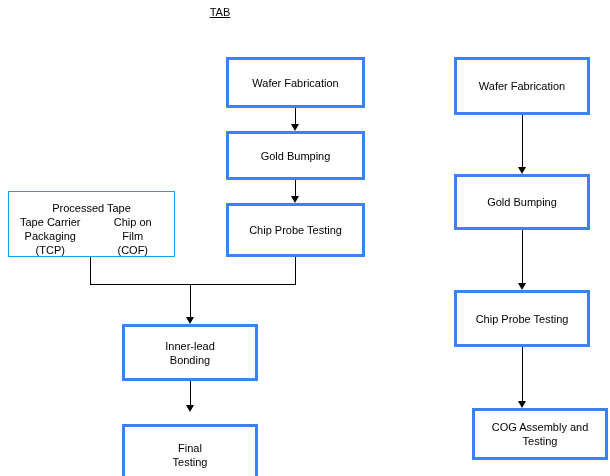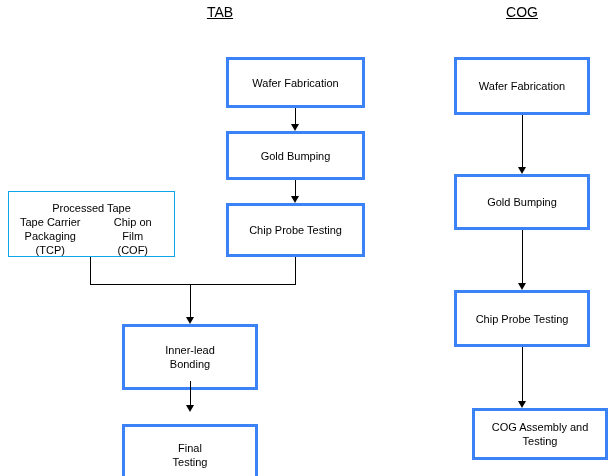--- a/index.html
+++ b/index.html
@@ -14,21 +14,21 @@
   }
   #canvas {
     position: relative;
     width: 610px;
     height: 476px;
     background: #ffffff;
     overflow: hidden;
   }
   .col-title {
     position: absolute;
-    font-size: 14px;
+    font-size: 11px;
     line-height: 13px;
     text-align: center;
     text-decoration: underline;
     color: #000000;
     white-space: nowrap;
   }
   .node {
     position: absolute;
     box-sizing: border-box;
     border: 3px solid #3b82f6;
@@ -92,21 +92,20 @@
     border-top: 7px solid #000000;
   }
 </style>
 </head>
 <body>
 
 <div id="canvas">
 
   <div class="col-title" style="left:160px; top:6px; width:120px;">TAB</div>
 
-  <div class="col-title" style="left:462px; top:6px; width:120px;">COG</div>
 
   <div class="node" style="left:226px; top:57px; width:139px; height:51px;">
     <span class="label">Wafer Fabrication</span>
   </div>
 
   <div class="node" style="left:226px; top:131px; width:139px; height:49px;">
     <span class="label">Gold Bumping</span>
   </div>
 
   <div class="node" style="left:226px; top:203px; width:139px; height:54px;">
@@ -118,21 +117,21 @@
     <div class="tape-cols">
       <div class="tape-cell">Tape Carrier
 Packaging
 (TCP)</div>
       <div class="tape-cell">Chip on
 Film
 (COF)</div>
     </div>
   </div>
 
-  <div class="node" style="left:122px; top:324px; width:136px; height:66px;">
+  <div class="node" style="left:122px; top:324px; width:136px; height:57px;">
     <span class="label">Inner-lead
 Bonding</span>
   </div>
 
   <div class="node" style="left:122px; top:424px; width:136px; height:62px;">
     <span class="label">Final
 Testing</span>
   </div>
 
   <div class="vline" style="left:295px; top:108px; height:16px;"></div>

